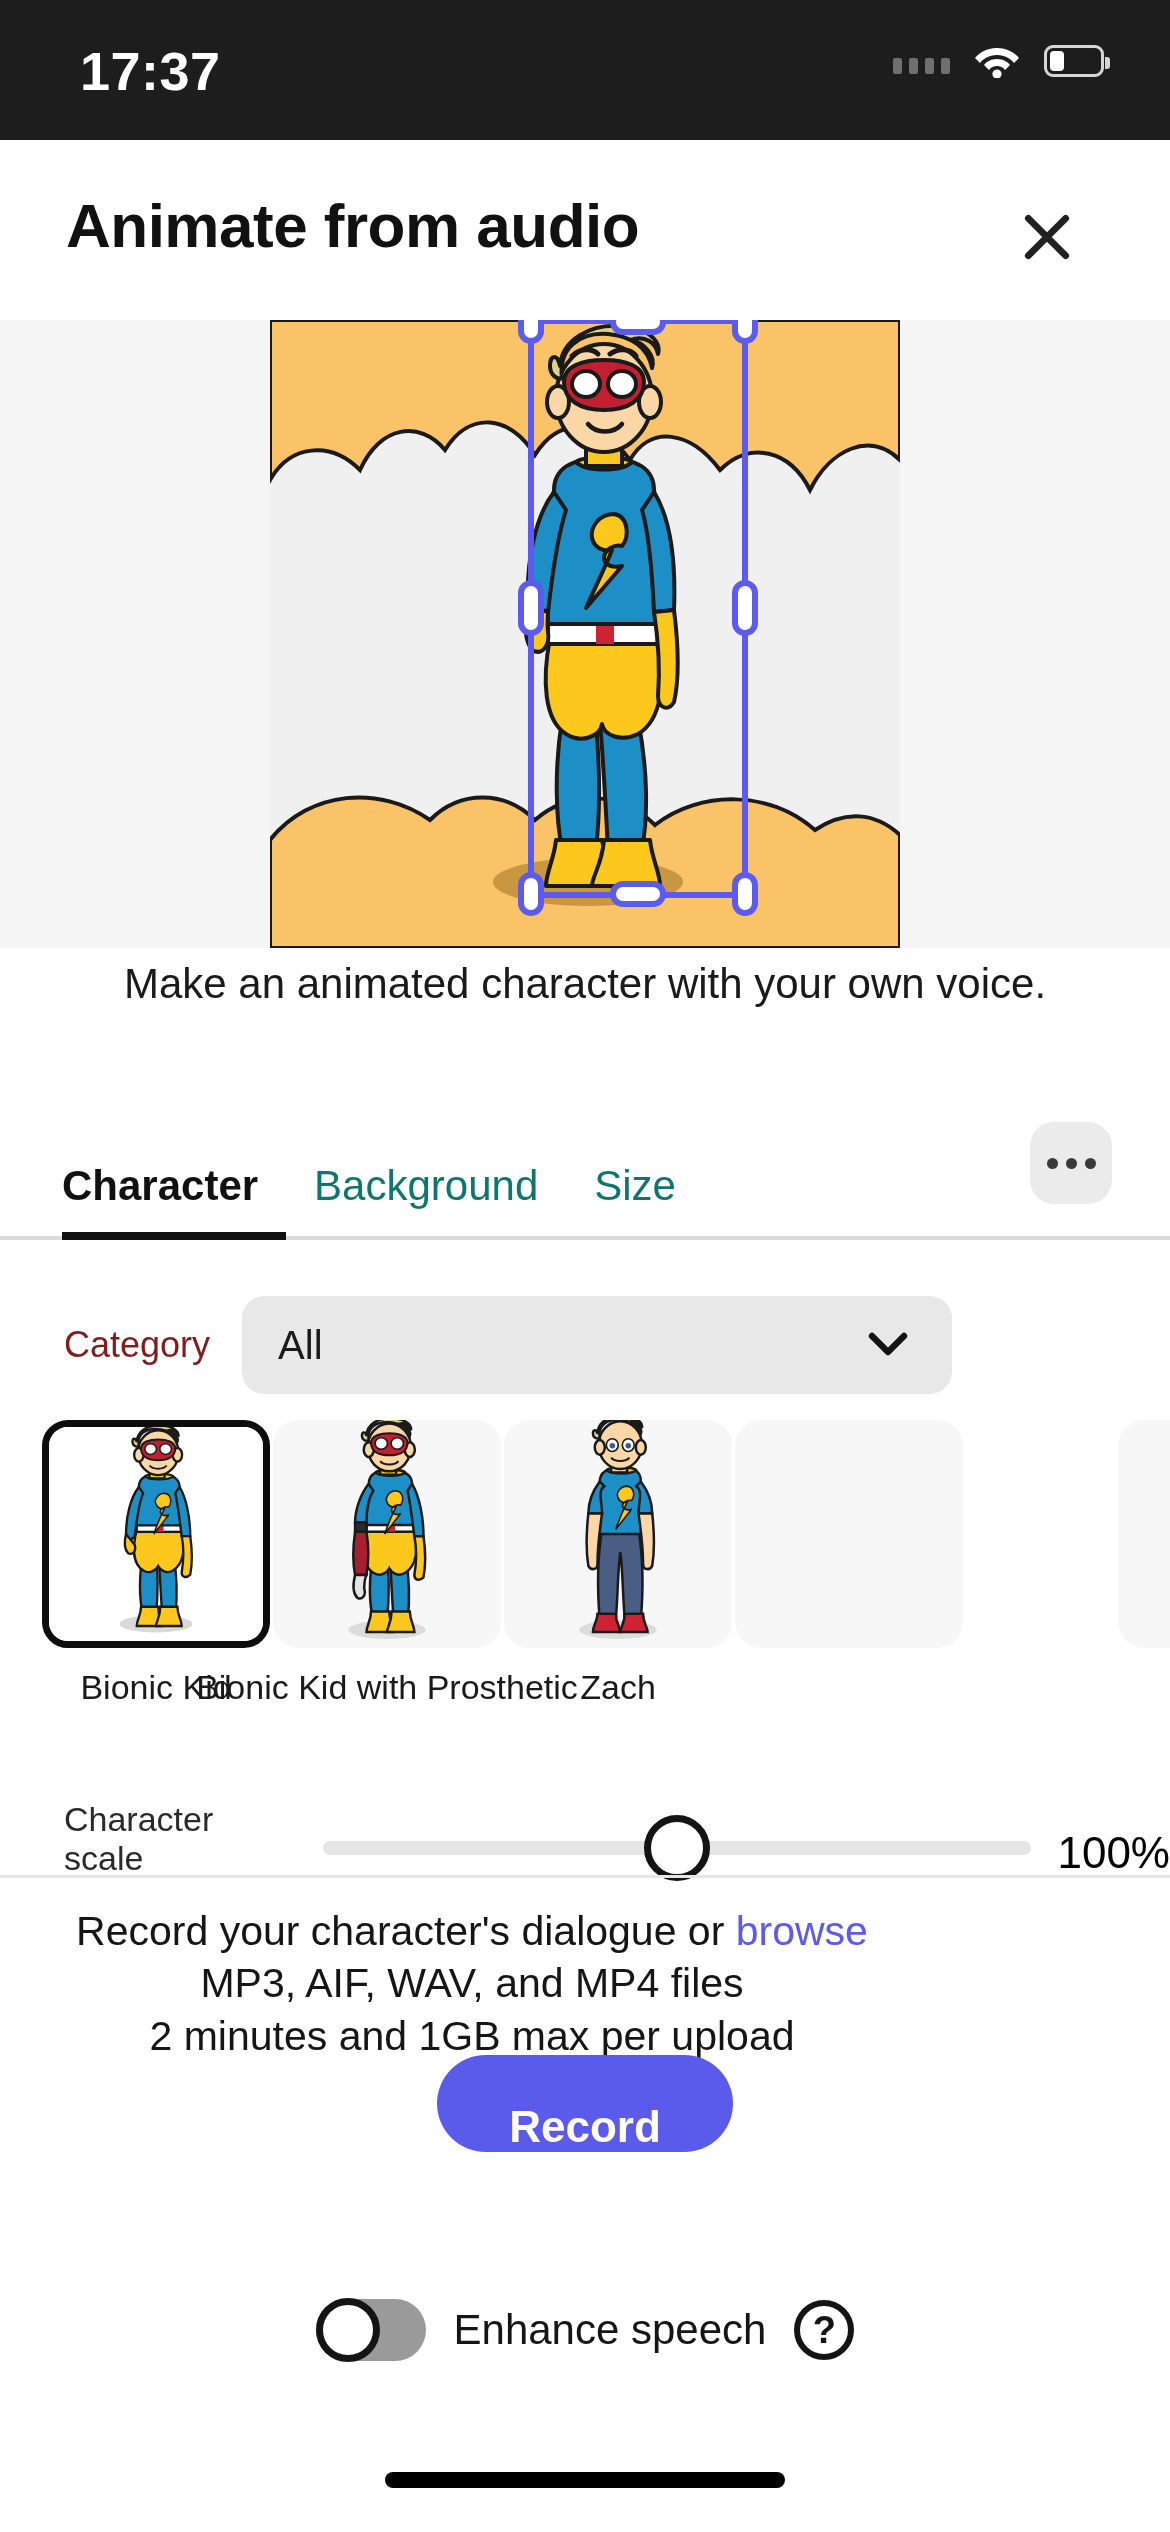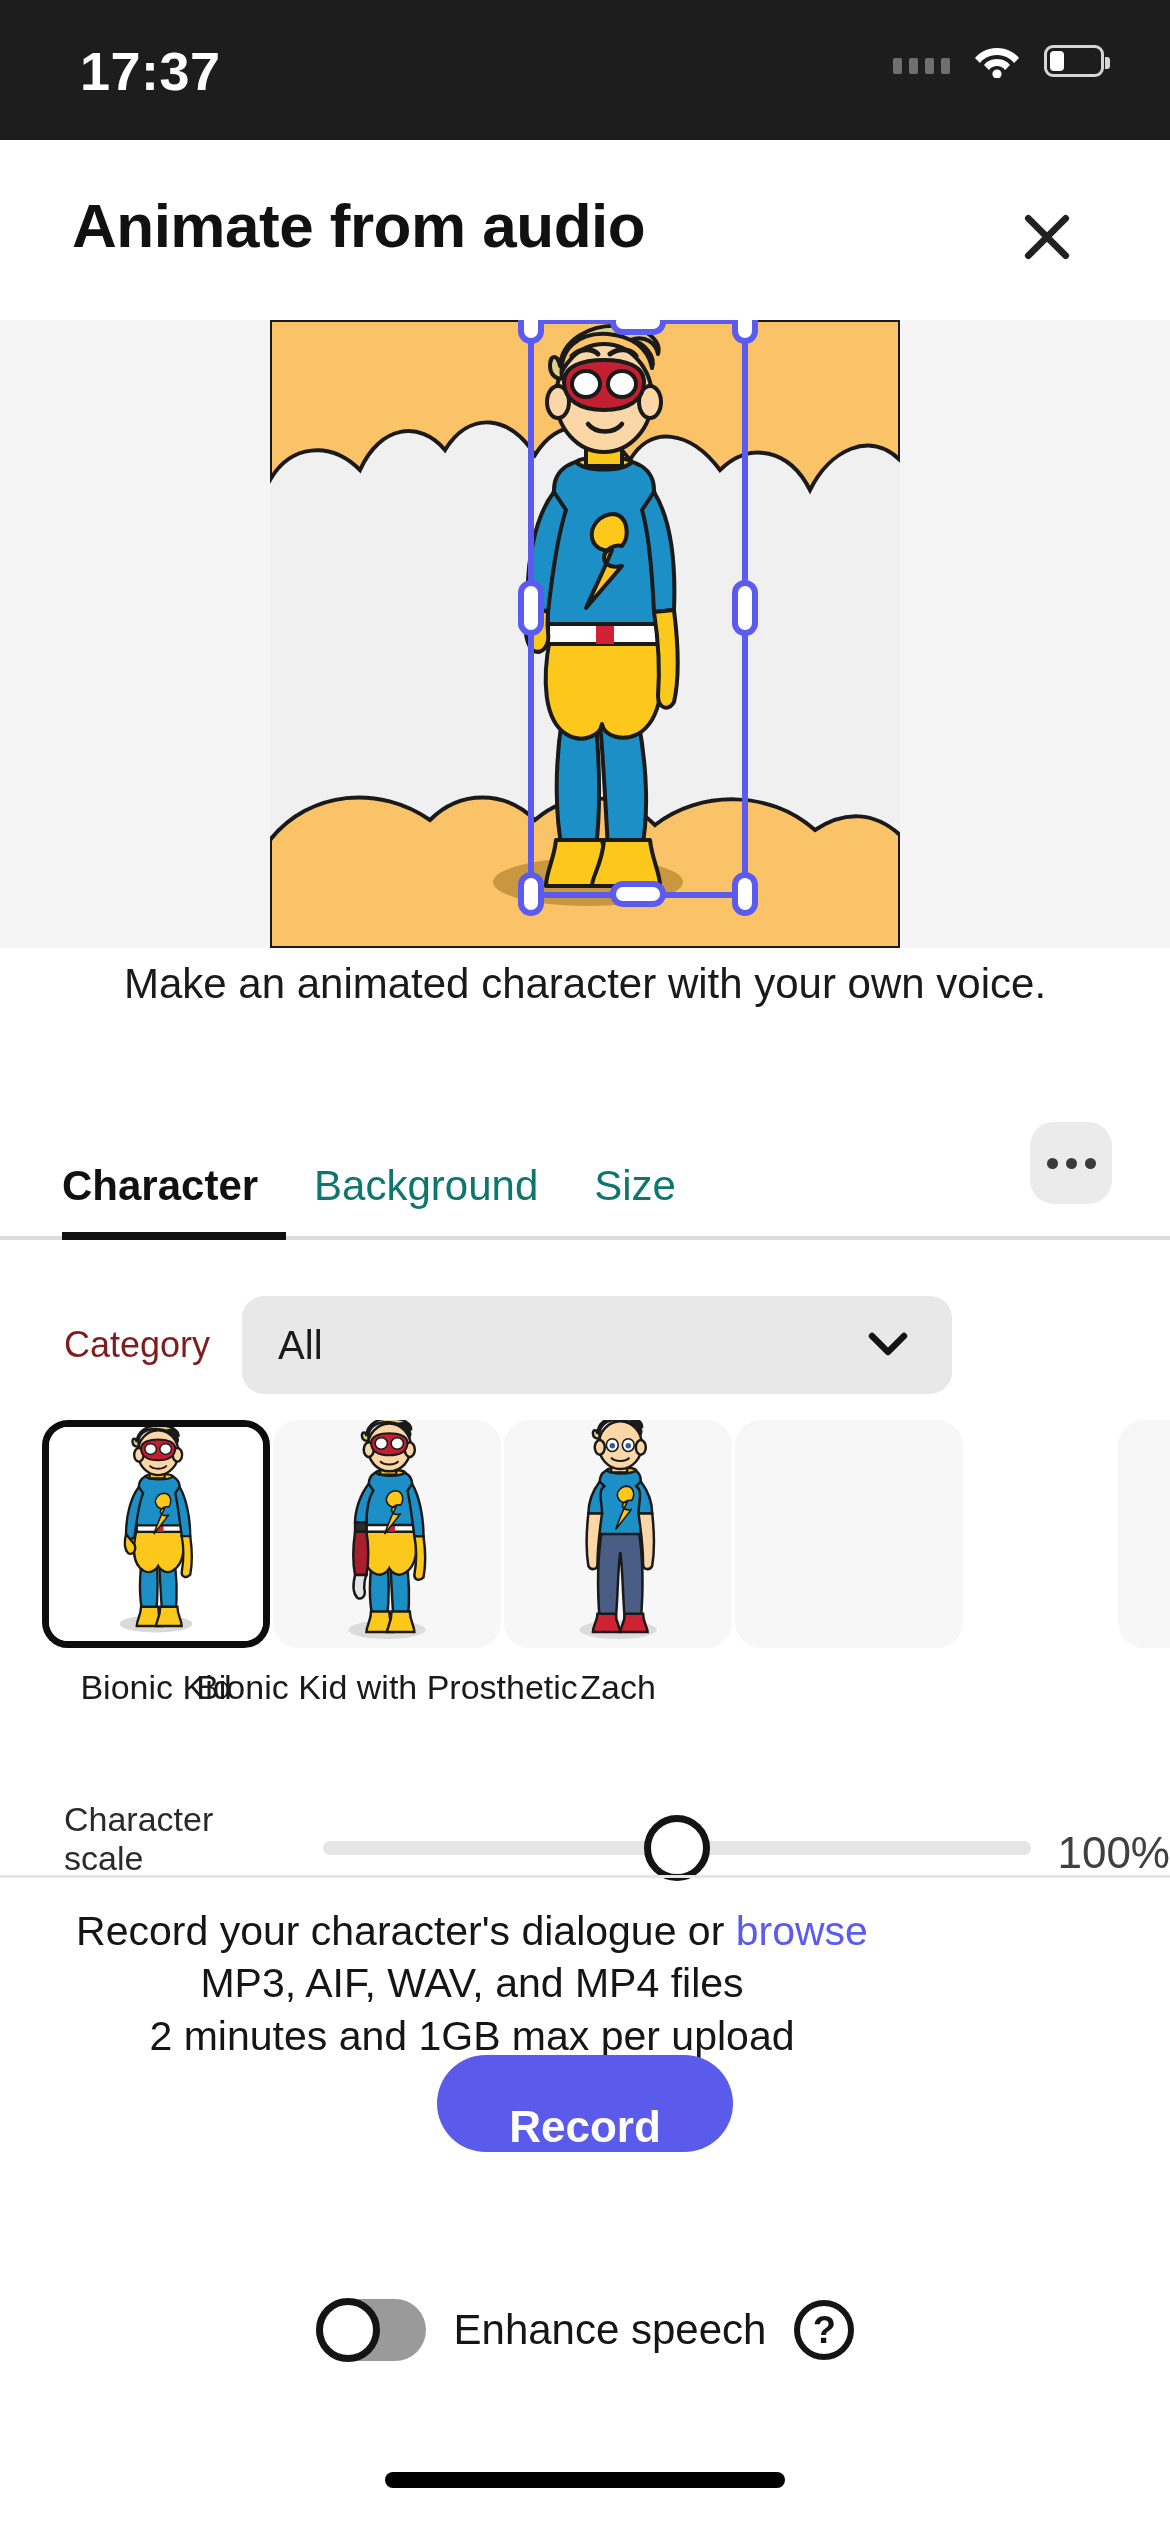--- a/index.html
+++ b/index.html
@@ -30,21 +30,21 @@
   }
   .sb-batt::after {
     content:""; position:absolute; right:-9px; top:9px; width:5px; height:12px;
     background:#d6d6d6; border-radius:0 3px 3px 0;
   }
   .sb-batt i { display:block; width:30%; height:100%; background:#fff; border-radius:4px; }
 
   
   .header { position:absolute; top:140px; left:0; width:1170px; height:180px; }
   .title {
-    position:absolute; left:72px; top:50px;
+    position:absolute; left:66px; top:50px;
     font-size:62px; font-weight:700; color:#111; letter-spacing:-0.5px;
   }
   .close-btn {
     position:absolute; right:80px; top:54px; width:86px; height:86px;
     display:flex; align-items:center; justify-content:center; cursor:pointer;
   }
   .close-btn svg { width:56px; height:56px; }
 
   
   .canvas {
@@ -123,21 +123,21 @@
   
   .scale-row { position:absolute; top:1760px; left:0; width:1170px; height:118px; display:flex; align-items:flex-end; }
   .scale-row::after { content:""; position:absolute; left:0; bottom:0; width:1170px; height:3px; background:#e6e6e6; }
   .scale-label { margin-left:64px; font-size:34px; color:#2a2a2a; }
   .slider { position:relative; margin-left:40px; width:770px; height:60px; display:flex; align-items:center; cursor:pointer; }
   .slider-track { width:100%; height:14px; background:#e5e5e5; border-radius:7px; }
   .slider-thumb {
     position:absolute; left:50%; transform:translateX(-50%);
     width:66px; height:66px; border-radius:50%; background:#fff; border:7px solid #141414;
   }
-  .scale-value { margin-left:26px; font-size:44px; color:#404040; }
+  .scale-value { margin-left:26px; font-size:44px; color:#000000; }
 
   
   .record-sec { position:absolute; top:1905px; left:0; width:944px; }
   .rec-line { text-align:center; font-size:41px; color:#151515; line-height:1.28; }
   .rec-link { color:#5b5bf0; }
   .record-btn {
     position:absolute; top:2055px; left:50%; transform:translateX(-50%);
     width:296px; height:97px; background:#5b5beb; border-radius:55px;
     display:flex; align-items:flex-end; justify-content:center; cursor:pointer;
   }

